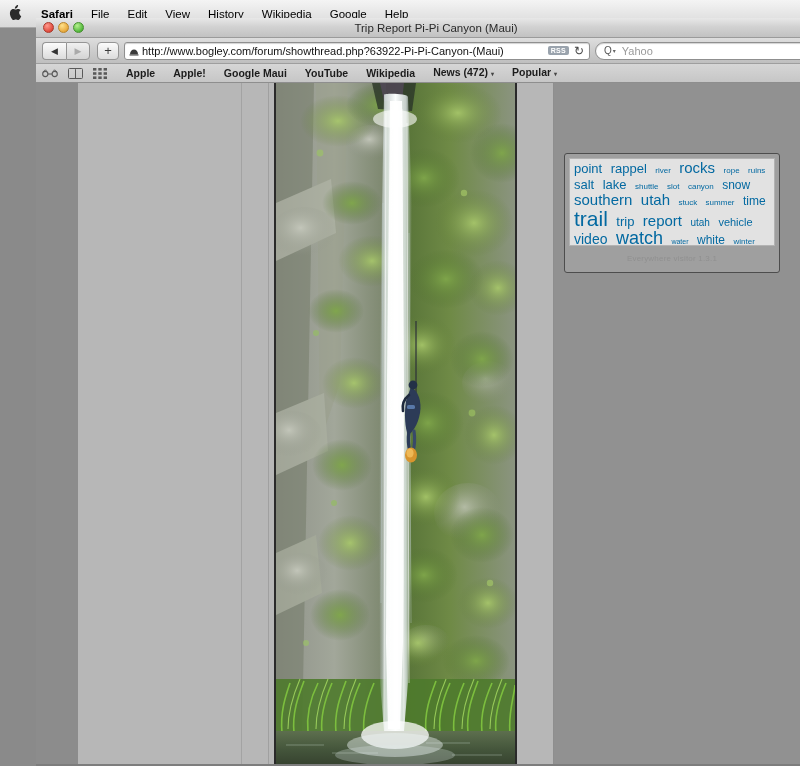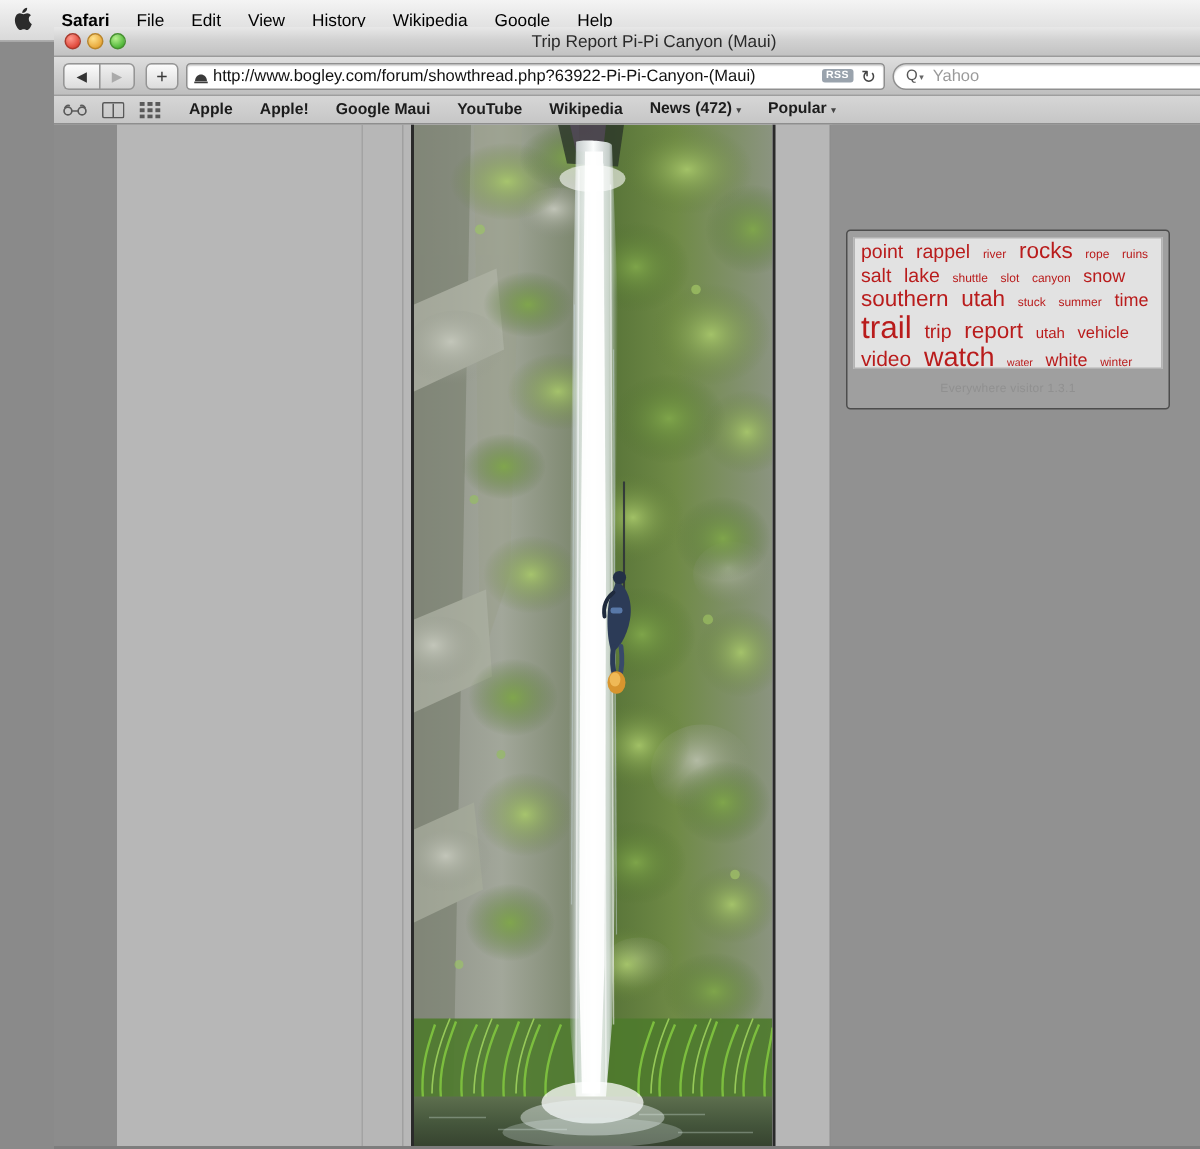--- a/index.html
+++ b/index.html
@@ -212,21 +212,21 @@
   }
   #tagcloud-inner {
     background: #e2e2e2;
     border: 1px solid #b3b3b3;
     height: 88px;
     overflow: hidden;
     padding: 1px 4px 0 4px;
     line-height: 1.0;
   }
   #tagcloud-inner .tag {
-    color: #b91c1c;
+    color: #0369a1;
     margin-right: 4px;
     display: inline;
     white-space: nowrap;
     vertical-align: baseline;
   }
   #tagcloud-footer {
     height: 24px;
     display: flex; align-items: center; justify-content: center;
     font-size: 8px;
     color: #909090;

